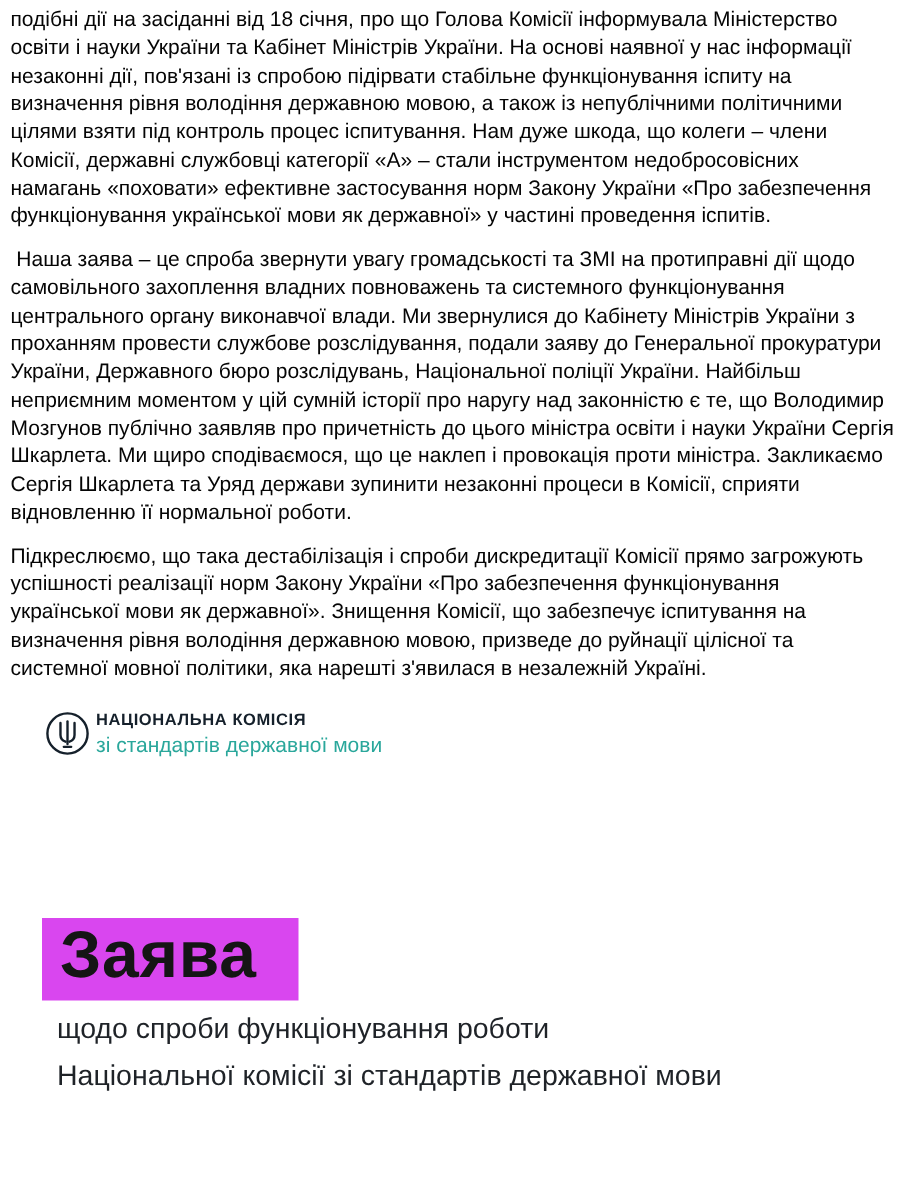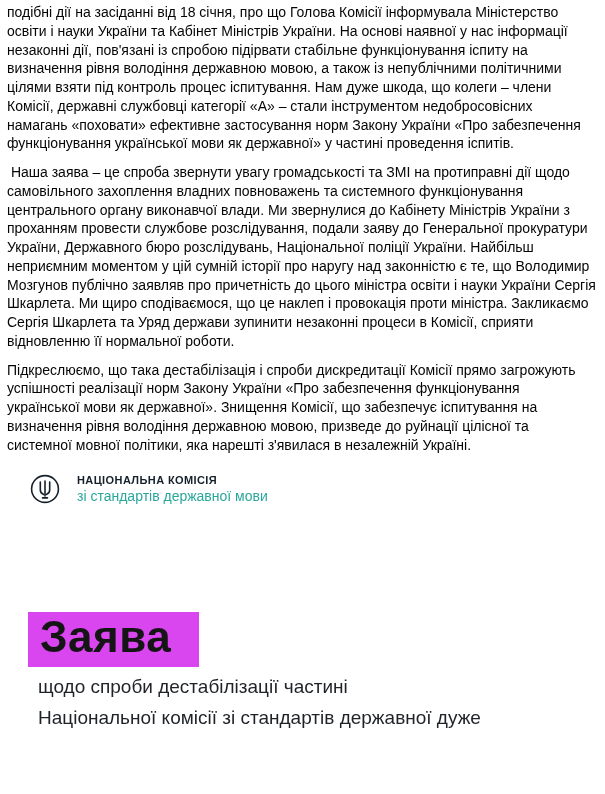--- a/index.html
+++ b/index.html
@@ -15,21 +15,21 @@
   .post-text p { margin:0 0 10px 0; white-space:pre-wrap; }
 
   .attached-image {
     position:relative;
     margin-top:6px;
     height:345px;
     background:#ffffff;
     cursor:pointer;
   }
 
-  .org-logo { position:absolute; left:30px; top:10px; display:flex; align-items:center; gap:17px; }
+  .org-logo { position:absolute; left:30px; top:10px; display:flex; align-items:center; gap:4px; }
   .org-logo svg { display:block; }
   .org-text { display:flex; flex-direction:column; }
   .org-name { font-size:11px; font-weight:bold; letter-spacing:0.4px; color:#15202b; }
   .org-sub  { font-size:14px; margin-top:2px; color:#2aa79b; }
 
   .title-wrap { position:absolute; left:28px; top:148px; }
   .title-highlight {
     display:inline-block;
     background:#40c6b6;
     color:#151515;
@@ -72,19 +72,19 @@
         <span class="org-name" style="color: rgb(21, 32, 43);">НАЦІОНАЛЬНА КОМІСІЯ</span>
         <span class="org-sub" style="color: rgb(42, 167, 155);">зі стандартів державної мови</span>
       </span>
     </div>
 
     <div class="title-wrap">
       <span class="title-highlight" style="background-color: #d946ef;">Заява</span>
     </div>
 
     <div class="statement-subtitle">
-      <div>щодо спроби дестабілізації частині</div>
-      <div>Національної комісії зі стандартів державної дуже</div>
+      <div>щодо спроби функціонування роботи</div>
+      <div>Національної комісії зі стандартів державної мови</div>
     </div>
 
   </div>
 
 </div>
 
 </body></html>

